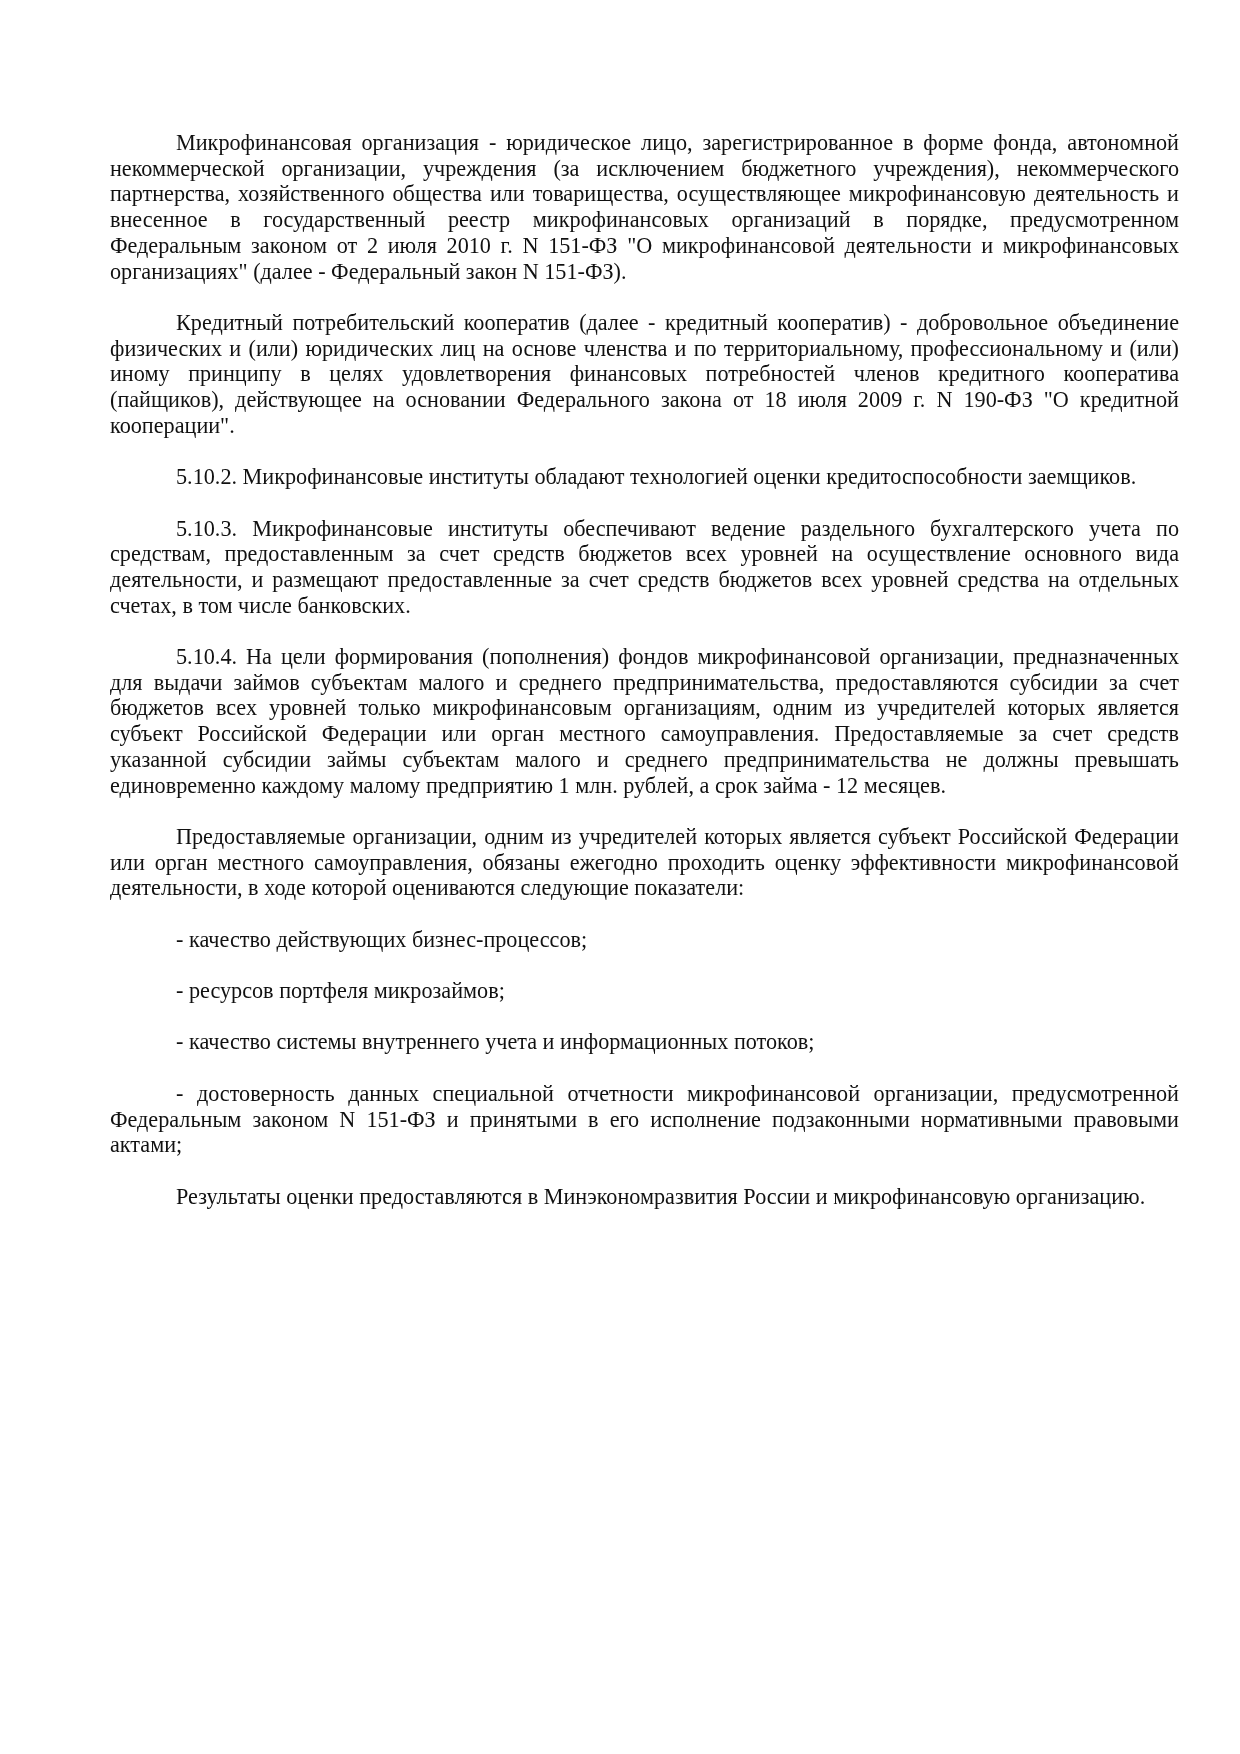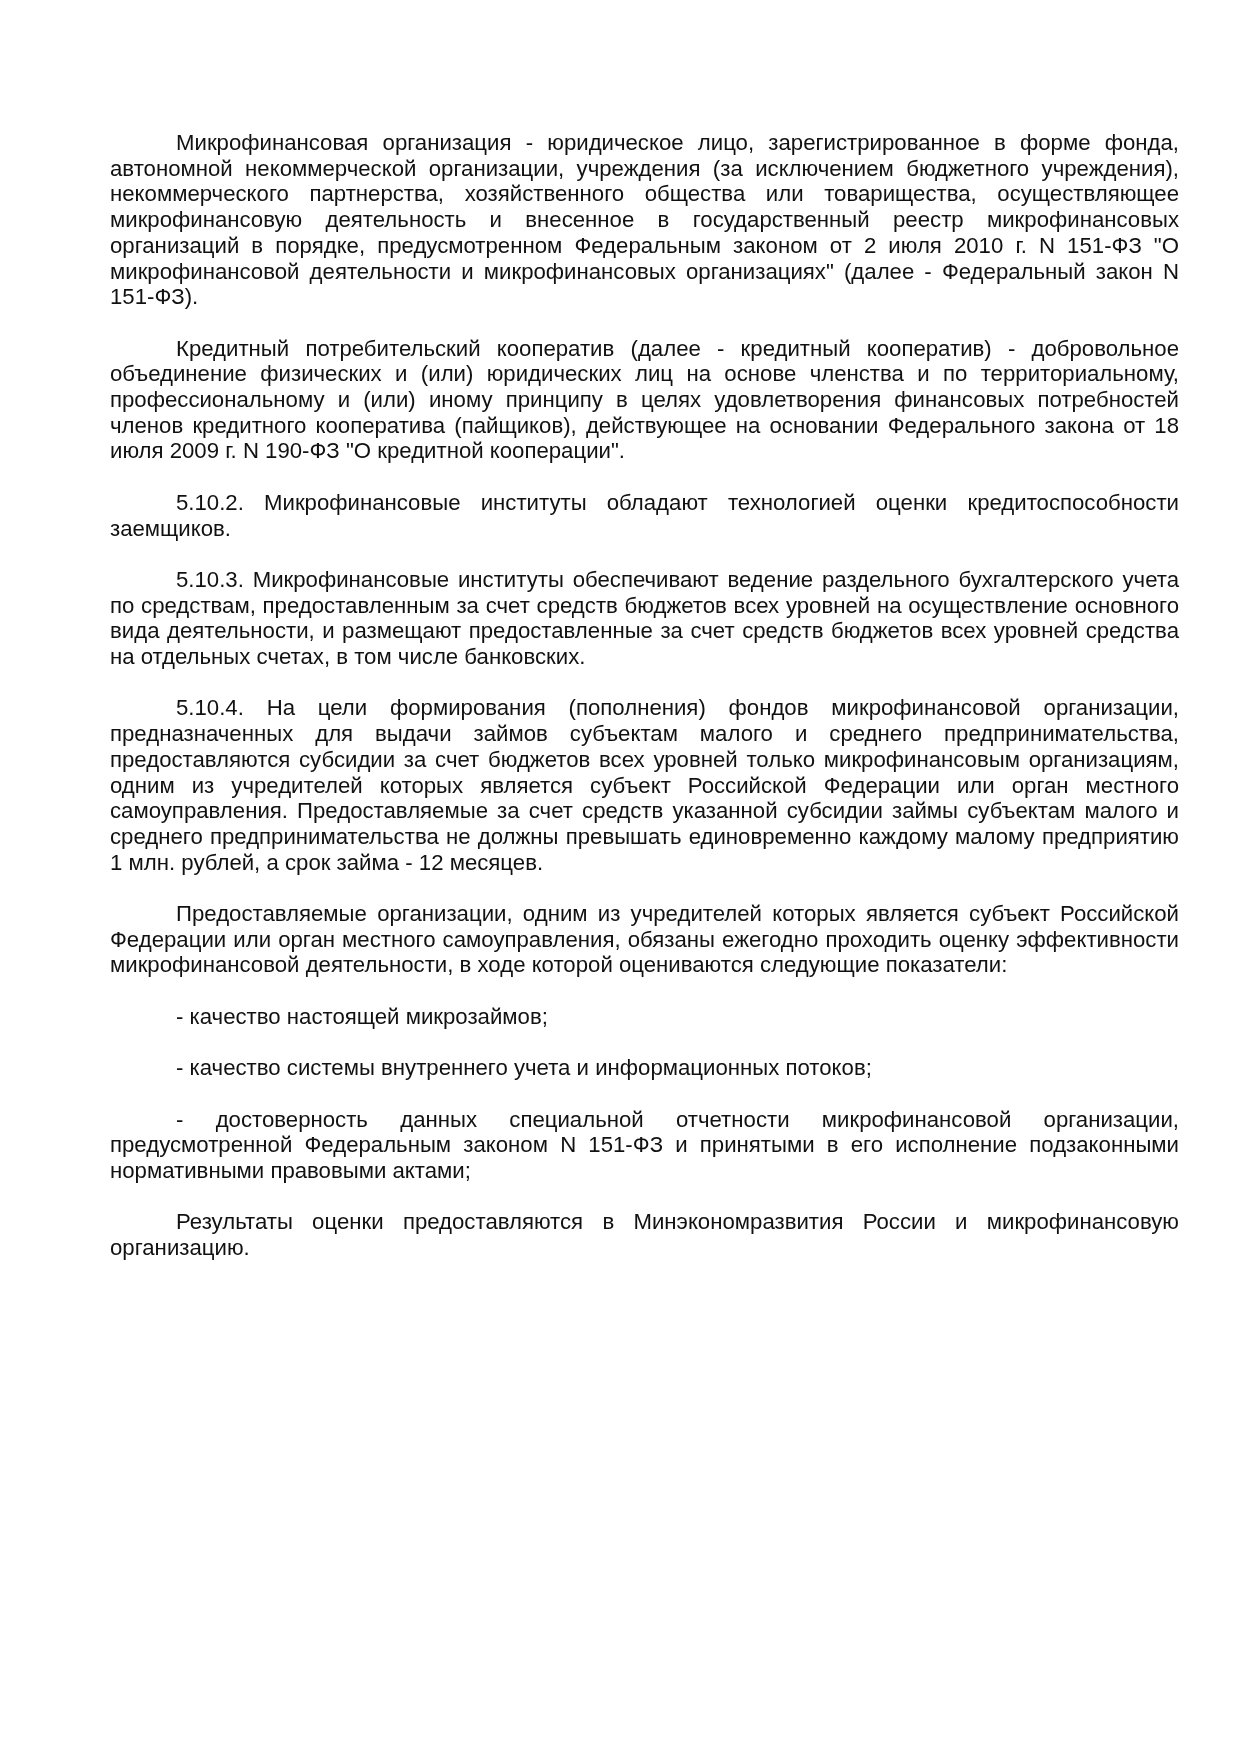--- a/index.html
+++ b/index.html
@@ -11,21 +11,21 @@
       width: 1240px;
       height: 1754px;
       position: relative;
       overflow: hidden;
     }
     .page {
       position: absolute;
       left: 110px;
       top: 130px;
       width: 1069px;
-      font-family: Liberation Sans, sans-serif;
+      font-family: Liberation Serif, serif;
       font-size: 22.2px;
       line-height: 25.7px;
       color: #111111;
     }
     .para {
       margin: 0 0 25.7px 0;
       text-align: justify;
       text-indent: 66px;
       hyphens: none;
     }
@@ -33,17 +33,18 @@
 </head>
 <body>
 
 <div class="page">
   <p class="para">Микрофинансовая организация - юридическое лицо, зарегистрированное в форме фонда, автономной некоммерческой организации, учреждения (за исключением бюджетного учреждения), некоммерческого партнерства, хозяйственного общества или товарищества, осуществляющее микрофинансовую деятельность и внесенное в государственный реестр микрофинансовых организаций в порядке, предусмотренном Федеральным законом от 2 июля 2010 г. N 151-ФЗ "О микрофинансовой деятельности и микрофинансовых организациях" (далее - Федеральный закон N 151-ФЗ).</p>
   <p class="para">Кредитный потребительский кооператив (далее - кредитный кооператив) - добровольное объединение физических и (или) юридических лиц на основе членства и по территориальному, профессиональному и (или) иному принципу в целях удовлетворения финансовых потребностей членов кредитного кооператива (пайщиков), действующее на основании Федерального закона от 18 июля 2009 г. N 190-ФЗ "О кредитной кооперации".</p>
   <p class="para">5.10.2. Микрофинансовые институты обладают технологией оценки кредитоспособности заемщиков.</p>
   <p class="para">5.10.3. Микрофинансовые институты обеспечивают ведение раздельного бухгалтерского учета по средствам, предоставленным за счет средств бюджетов всех уровней на осуществление основного вида деятельности, и размещают предоставленные за счет средств бюджетов всех уровней средства на отдельных счетах, в том числе банковских.</p>
   <p class="para">5.10.4. На цели формирования (пополнения) фондов микрофинансовой организации, предназначенных для выдачи займов субъектам малого и среднего предпринимательства, предоставляются субсидии за счет бюджетов всех уровней только микрофинансовым организациям, одним из учредителей которых является субъект Российской Федерации или орган местного самоуправления. Предоставляемые за счет средств указанной субсидии займы субъектам малого и среднего предпринимательства не должны превышать единовременно каждому малому предприятию 1 млн. рублей, а срок займа - 12 месяцев.</p>
   <p class="para">Предоставляемые организации, одним из учредителей которых является субъект Российской Федерации или орган местного самоуправления, обязаны ежегодно проходить оценку эффективности микрофинансовой деятельности, в ходе которой оцениваются следующие показатели:</p>
-  <p class="para">- качество настоящей микрозаймов;</p>
+  <p class="para">- качество действующих бизнес-процессов;</p>
+  <p class="para">- ресурсов портфеля микрозаймов;</p>
   <p class="para">- качество системы внутреннего учета и информационных потоков;</p>
   <p class="para">- достоверность данных специальной отчетности микрофинансовой организации, предусмотренной Федеральным законом N 151-ФЗ и принятыми в его исполнение подзаконными нормативными правовыми актами;</p>
   <p class="para">Результаты оценки предоставляются в Минэкономразвития России и микрофинансовую организацию.</p>
 </div>
 
 </body></html>

